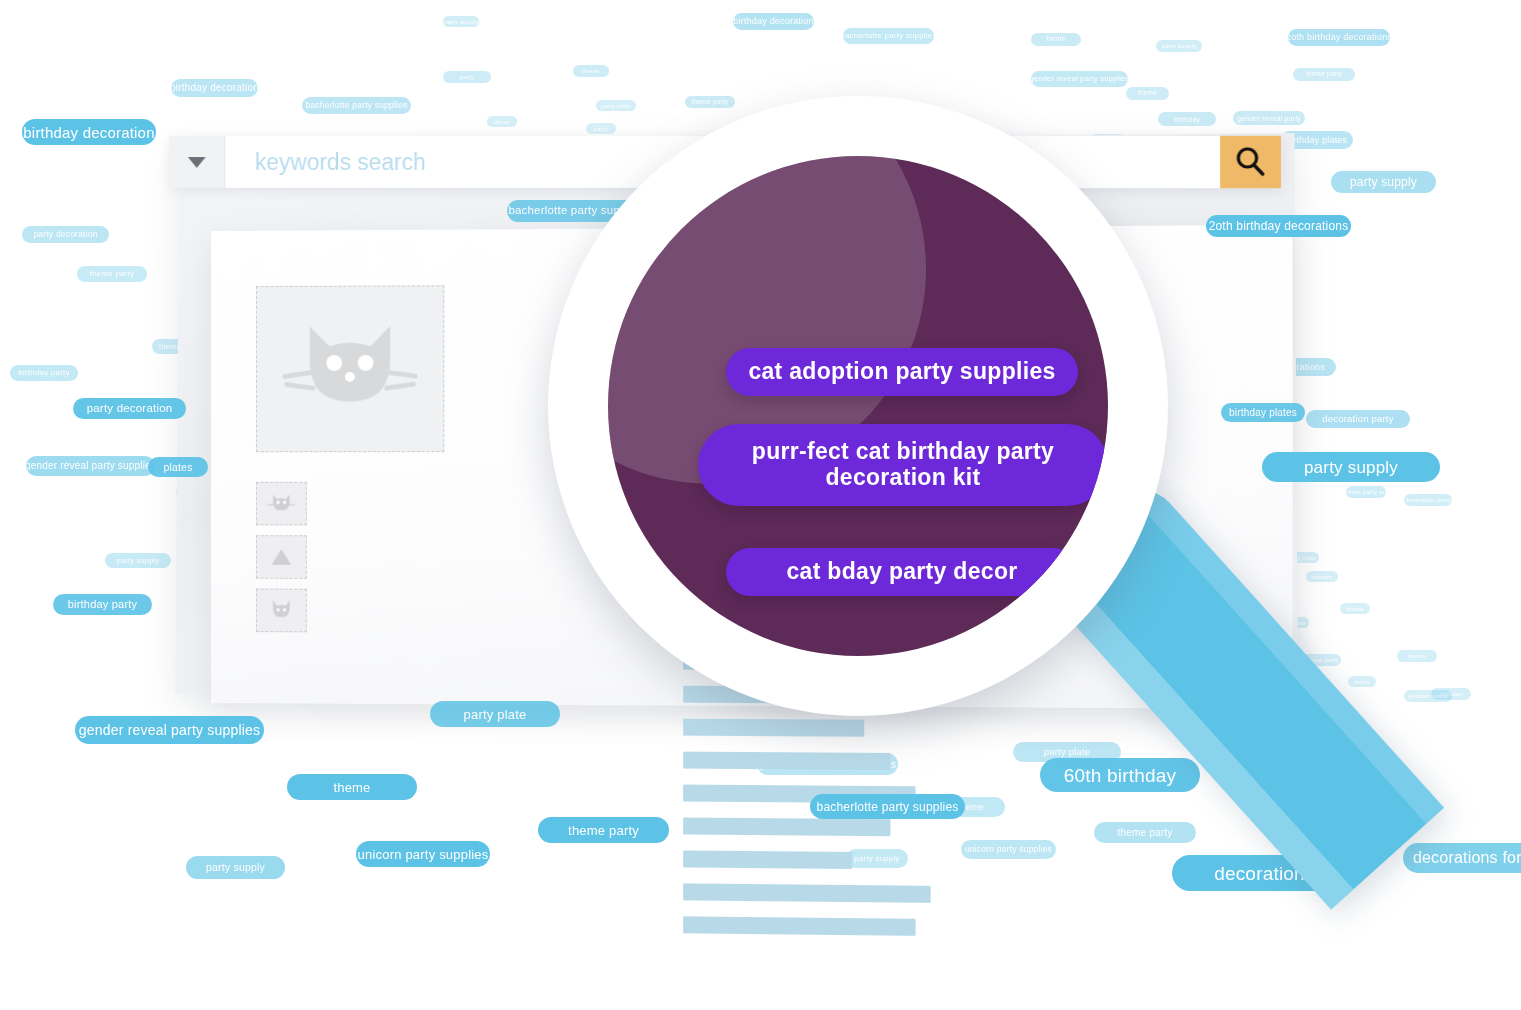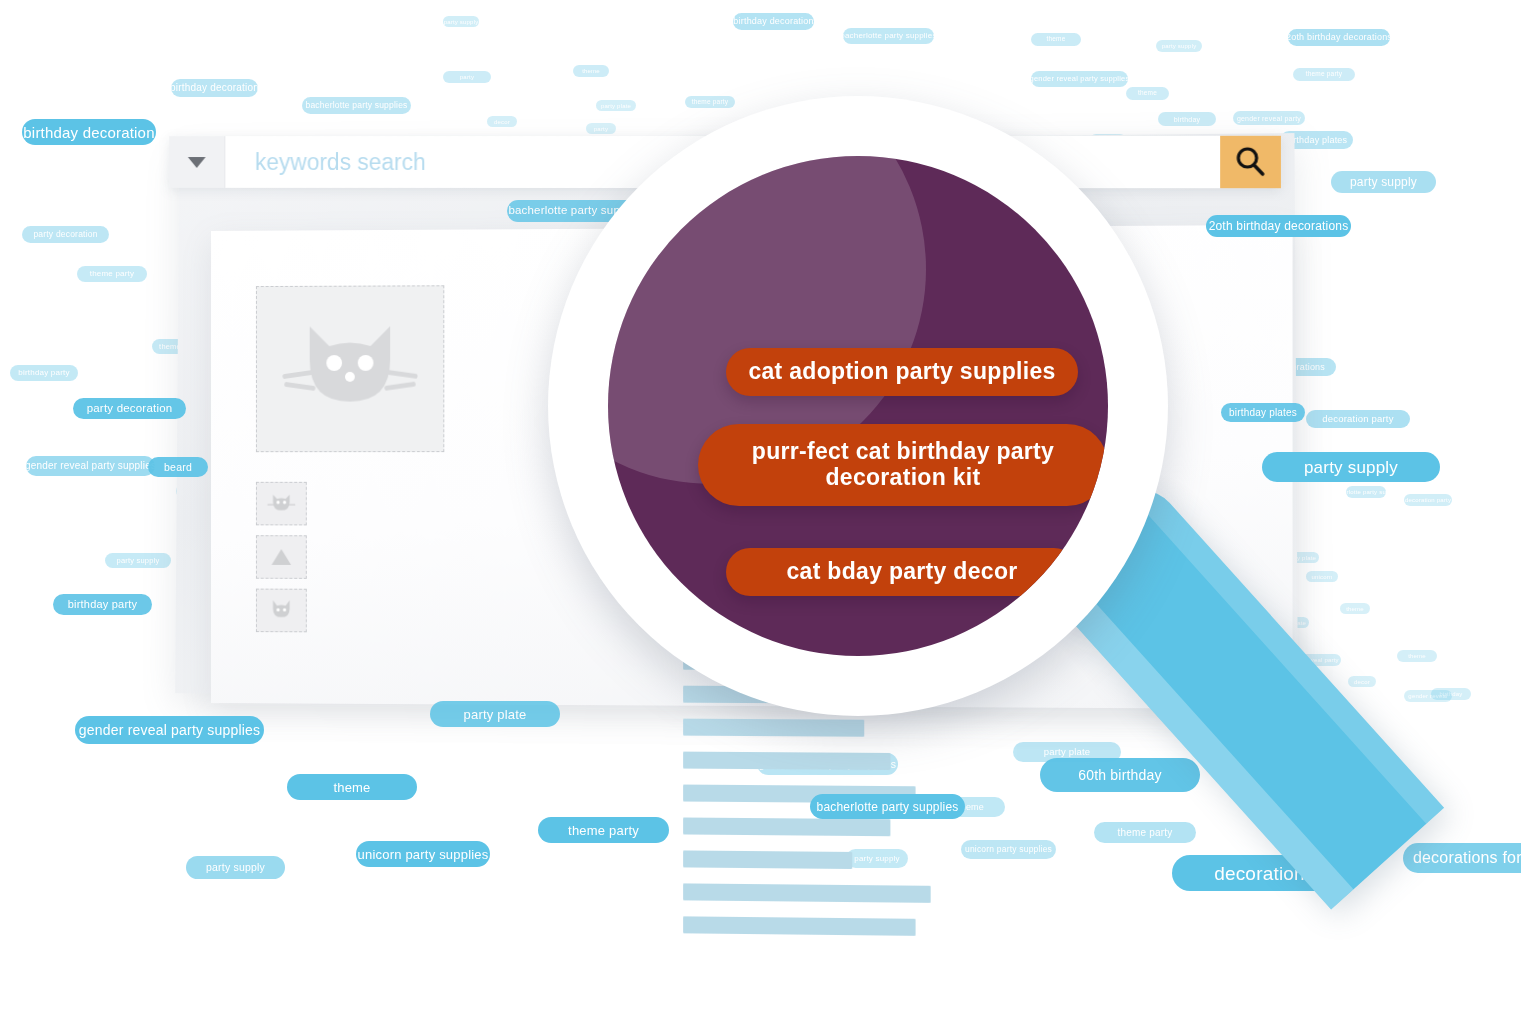--- a/index.html
+++ b/index.html
@@ -97,21 +97,21 @@
   .mag-lens {
     position:absolute; left:60px; top:60px; width:500px; height:500px;
     border-radius:50%; background:#5e2a58; overflow:hidden;
   }
   .mag-gloss {
     position:absolute; left:-112px; top:-102px; width:430px; height:430px;
     border-radius:50%; background:rgba(255,255,255,.16);
   }
   .lens-pills { position:absolute; inset:0; }
   .lpill {
-    position:absolute; background:#c2410c; color:#fff; border-radius:999px;
+    position:absolute; background:#6d28d9; color:#fff; border-radius:999px;
     display:flex; align-items:center; justify-content:center; text-align:center;
     box-shadow:0 6px 14px rgba(40,10,40,.22);
     font-weight:700; letter-spacing:.3px; line-height:1.12;
   }
   .lp1 { left:118px; top:192px; width:352px; height:48px; font-size:23px; }
   .lp2 { left:90px; top:268px; width:410px; height:82px; font-size:23px; padding:0 16px; }
   .lp3 { left:118px; top:392px; width:352px; height:48px; font-size:23px; }
 
   .handle {
     position:absolute; left:1030px; top:575px; width:152px; height:450px;
@@ -277,28 +277,28 @@
         <div class="bar" style="width: 232px;"></div>
       </div>
   </div>
 
   <div class="cloud" id="cloud-front">
       <div class="pill" style="left: 22px; top: 119px; width: 134px; height: 26px; font-size: 15px; opacity: 1; overflow: hidden;">birthday decoration</div>
       <div class="pill" style="left: 507px; top: 200px; width: 139px; height: 22px; font-size: 11.5px; opacity: 0.8; overflow: hidden;">bacherlotte party supplies</div>
       <div class="pill" style="left: 1206px; top: 215px; width: 145px; height: 22px; font-size: 12px; opacity: 1; overflow: hidden;">2oth birthday decorations</div>
       <div class="pill" style="left: 73px; top: 398px; width: 113px; height: 21px; font-size: 11.5px; opacity: 0.95; overflow: hidden;">party decoration</div>
       <div class="pill" style="left: 26px; top: 456px; width: 129px; height: 20px; font-size: 10px; opacity: 0.6; overflow: hidden;">gender reveal party supplies</div>
-      <div class="pill" style="left: 148px; top: 457px; width: 60px; height: 20px; font-size: 10.5px; opacity: 0.92; overflow: hidden;">beard</div>
+      <div class="pill" style="left: 148px; top: 457px; width: 60px; height: 20px; font-size: 10.5px; opacity: 0.92; overflow: hidden;">plates</div>
       <div class="pill" style="left: 53px; top: 594px; width: 99px; height: 21px; font-size: 11px; opacity: 0.9; overflow: hidden;">birthday party</div>
       <div class="pill" style="left: 1221px; top: 403px; width: 84px; height: 19px; font-size: 10px; opacity: 0.9; overflow: hidden;">birthday plates</div>
       <div class="pill" style="left: 1262px; top: 452px; width: 178px; height: 30px; font-size: 17px; opacity: 1; overflow: hidden;">party supply</div>
       <div class="pill" style="left: 430px; top: 701px; width: 130px; height: 26px; font-size: 13px; opacity: 0.85; overflow: hidden;">party plate</div>
       <div class="pill" style="left: 75px; top: 716px; width: 189px; height: 28px; font-size: 14px; opacity: 1; overflow: hidden;">gender reveal party supplies</div>
       <div class="pill" style="left: 287px; top: 774px; width: 130px; height: 26px; font-size: 13px; opacity: 1; overflow: hidden;">theme</div>
-      <div class="pill" style="left: 1040px; top: 758px; width: 160px; height: 34px; font-size: 14px; opacity: 0.96; overflow: hidden;">60th birthday</div>
+      <div class="pill" style="left: 1040px; top: 758px; width: 160px; height: 34px; font-size: 19px; opacity: 0.96; overflow: hidden;">60th birthday</div>
       <div class="pill" style="left: 810px; top: 794px; width: 155px; height: 25px; font-size: 12px; opacity: 1; overflow: hidden;">bacherlotte party supplies</div>
       <div class="pill" style="left: 538px; top: 817px; width: 131px; height: 26px; font-size: 13px; opacity: 1; overflow: hidden;">theme party</div>
       <div class="pill" style="left: 356px; top: 841px; width: 134px; height: 26px; font-size: 13px; opacity: 1; overflow: hidden;">unicorn party supplies</div>
       <div class="pill" style="left: 186px; top: 856px; width: 99px; height: 23px; font-size: 10.5px; opacity: 0.62; overflow: hidden;">party supply</div>
       <div class="pill" style="left: 1403px; top: 843px; width: 165px; height: 30px; font-size: 16px; opacity: 0.78; overflow: hidden;">decorations for men</div>
       <div class="pill" style="left: 1172px; top: 855px; width: 175px; height: 36px; font-size: 19px; opacity: 1; overflow: hidden;">decoration</div>
     </div>
 
   <div class="handle">
     <div class="handle-main">

